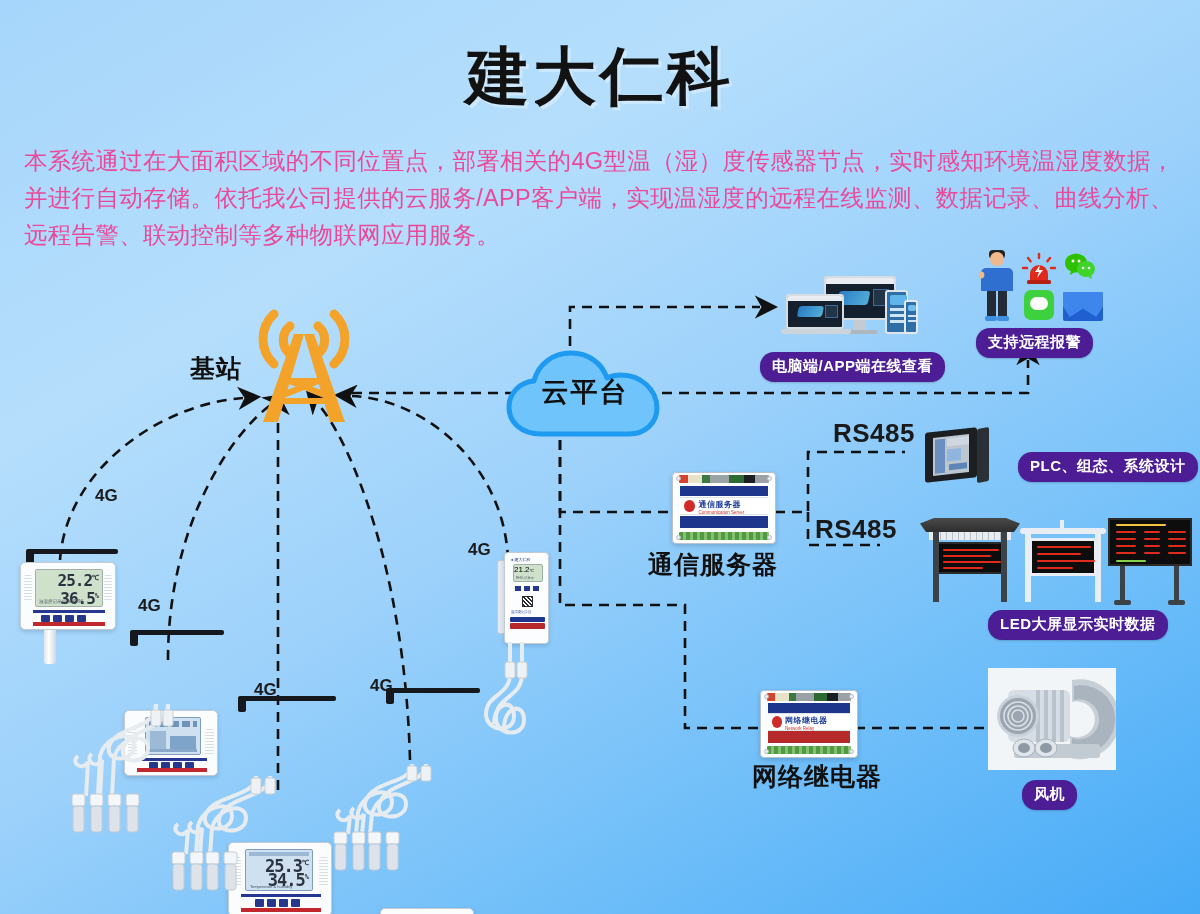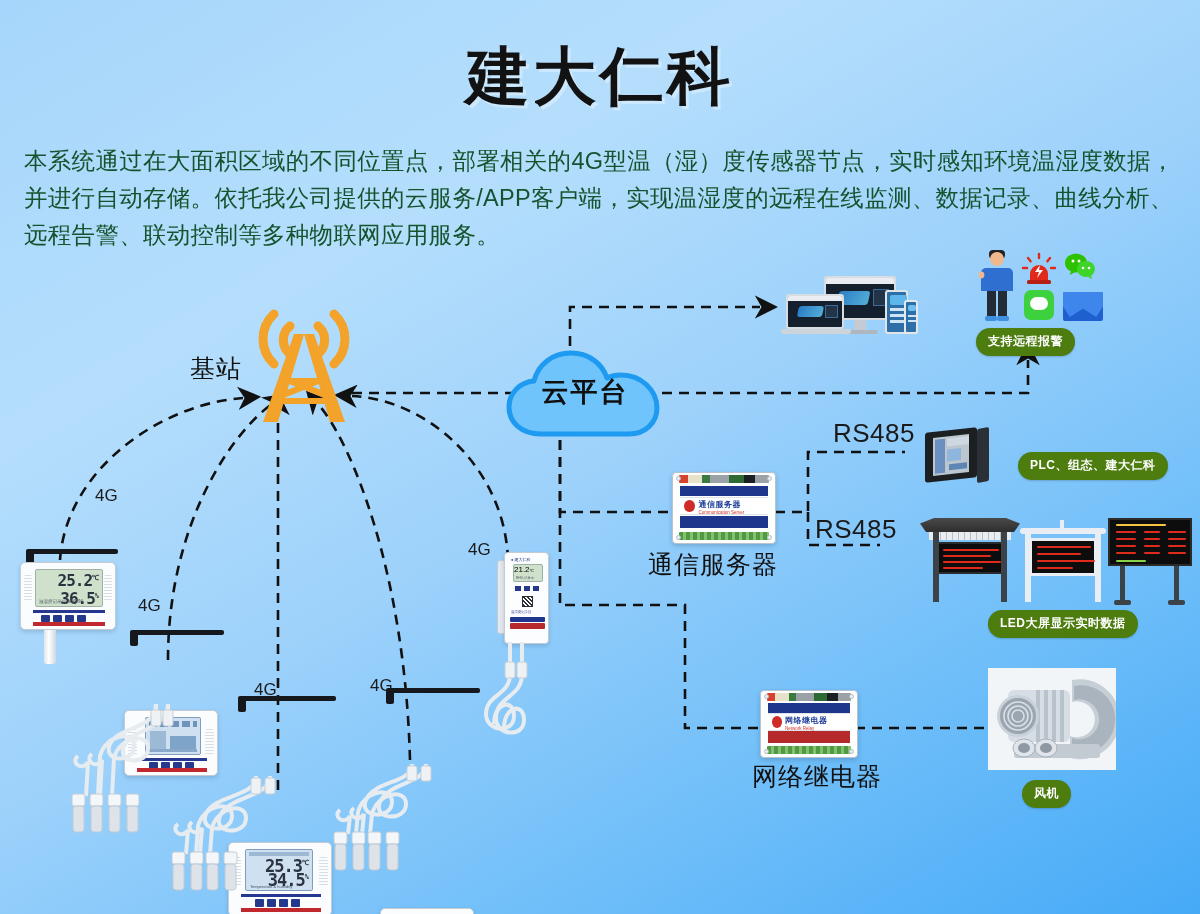--- a/index.html
+++ b/index.html
@@ -15,35 +15,35 @@
   
   .title {
     position:absolute; left:0; top:34px; width:100%;
     text-align:center;
     font-size:63px; font-weight:bold; color:#121212;
     letter-spacing:4px;
     text-shadow: 3px 3px 0 rgba(255,255,255,.35);
   }
   .para {
     position:absolute; left:24px; top:143px; width:1158px;
-    font-size:23.5px; line-height:37px; color:#14532d;
+    font-size:23.5px; line-height:37px; color:#ec4899;
     letter-spacing:.3px;
   }
 
   
-  .lbl { position:absolute; color:#111; font-weight:normal;text-align:center; }
+  .lbl { position:absolute; color:#111; font-weight:bold;text-align:center; }
   .lbl-4g { font-size:17px; color:#1b1b1b; }
   .lbl-cn { font-size:25px; color:#111; letter-spacing:1px; }
   .lbl-rs { font-size:26px; color:#1a1a1a; letter-spacing:.5px; }
 
   .badge {
     position:absolute;
-    background:#4d7c0f; color:#fff;
+    background:#4c1d95; color:#fff;
     border-radius:14px;
-    font-size:12px; font-weight:bold;
+    font-size:15px; font-weight:bold;
     padding:5px 12px 6px;
     white-space:nowrap;
     letter-spacing:.5px;
     box-shadow:0 1px 2px rgba(0,0,0,.18);
   }
 
   svg.wires { position:absolute; inset:0; width:1200px; height:914px; pointer-events:none; }
 
   
   #tower { position:absolute; left:244px; top:300px; width:120px; height:125px; }
@@ -225,20 +225,21 @@
       <div style="position:absolute; left:3px; top:22px; width:17px; height:3px; background:#cfe4f4;"></div>
       <div style="position:absolute; left:3px; top:28px; width:17px; height:3px; background:#cfe4f4;"></div>
     </div>
 
     <div style="position:absolute; left:118px; top:24px; width:14px; height:34px; background:#2f6fa8; border:2px solid #e4e9ec; border-radius:3px;">
       <div style="position:absolute; left:2px; top:3px; width:8px; height:6px; background:#6fc0ef; border-radius:2px;"></div>
       <div style="position:absolute; left:2px; top:13px; width:8px; height:2px; background:#cfe4f4;"></div>
       <div style="position:absolute; left:2px; top:18px; width:8px; height:2px; background:#cfe4f4;"></div>
     </div>
   </div>
+  <div class="badge" style="left:760px; top:352px;">电脑端/APP端在线查看</div>
 
   <div class="dev" style="left:975px; top:248px; width:120px; height:80px;">
 
     <div class="person" style="left:4px; top:0; width:36px; height:74px;">
       <svg width="36" height="74" viewBox="0 0 36 74">
         <rect x="10" y="2" width="16" height="9" rx="4" fill="#222"></rect>
         <circle cx="18" cy="11" r="7" fill="#f0b98d"></circle>
         <path d="M7,20 h22 a5,5 0 0 1 5,5 v18 h-32 v-18 a5,5 0 0 1 5,-5z" fill="#2f6fd0"></path>
         <rect x="0" y="24" width="9" height="6" rx="3" fill="#2f6fd0"></rect>
         <circle cx="2" cy="27" r="3.4" fill="#f0b98d"></circle>
@@ -305,21 +306,21 @@
     <div class="hmi" style="left:0; top:2px; width:52px; height:50px;">
       <div class="scr">
         <div class="b" style="left:2px; top:2px; width:10px; height:34px; background:#6b8fbe;"></div>
         <div class="b" style="left:14px; top:2px; width:22px; height:8px; background:#cfd8e1;"></div>
         <div class="b" style="left:14px; top:13px; width:14px; height:12px; background:#8fb6dd;"></div>
         <div class="b" style="left:16px; top:28px; width:18px; height:6px; background:#5d86b7;"></div>
       </div>
     </div>
     <div style="position:absolute; left:52px; top:0; width:12px; height:54px; background:#2b3036; border-radius:2px; transform:skewY(-10deg);"></div>
   </div>
-  <div class="badge" style="left:1018px; top:452px;">PLC、组态、建大仁科</div>
+  <div class="badge" style="left:1018px; top:452px;">PLC、组态、系统设计</div>
 
   <div class="dev" style="left:920px; top:518px; width:100px; height:86px;">
     <div style="position:absolute; left:0; top:0; width:100px; height:14px;
                 background:linear-gradient(to bottom,#4a4a4a,#2e2e2e); border-radius:2px;
                 clip-path:polygon(6% 100%,0 40%,14% 0,86% 0,100% 40%,94% 100%);"></div>
     <div style="position:absolute; left:9px; top:14px; width:82px; height:8px;
                 background:repeating-linear-gradient(to right,#e9edf0 0 5px,#b9c1c8 5px 6px);"></div>
     <div class="ledscreen" style="left:16px; top:24px; width:68px; height:32px;">
       <i style="left:5px; top:5px; width:56px;"></i>
       <i style="left:5px; top:11px; width:48px;"></i>

